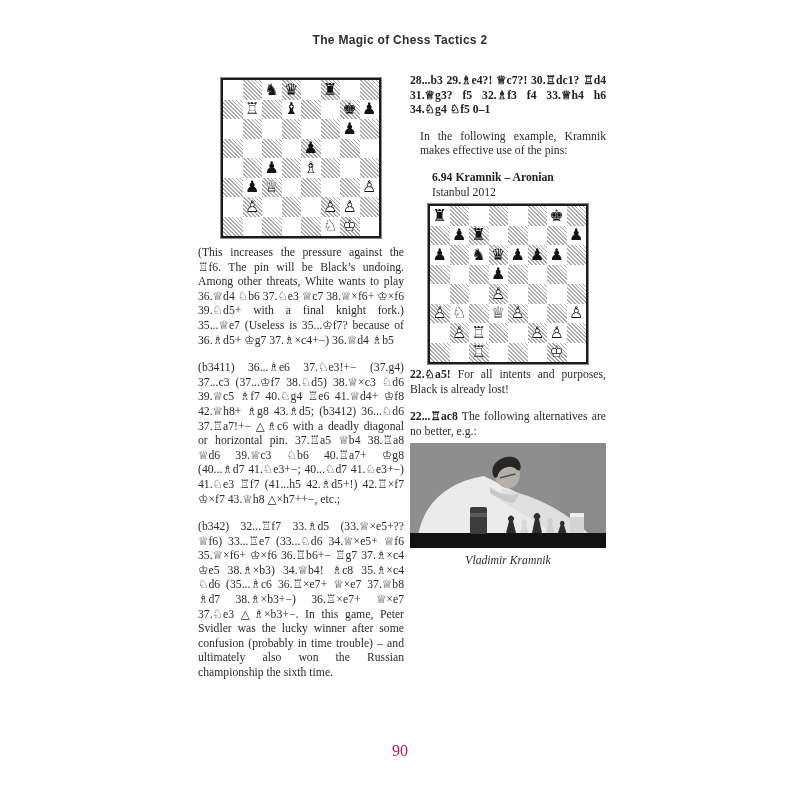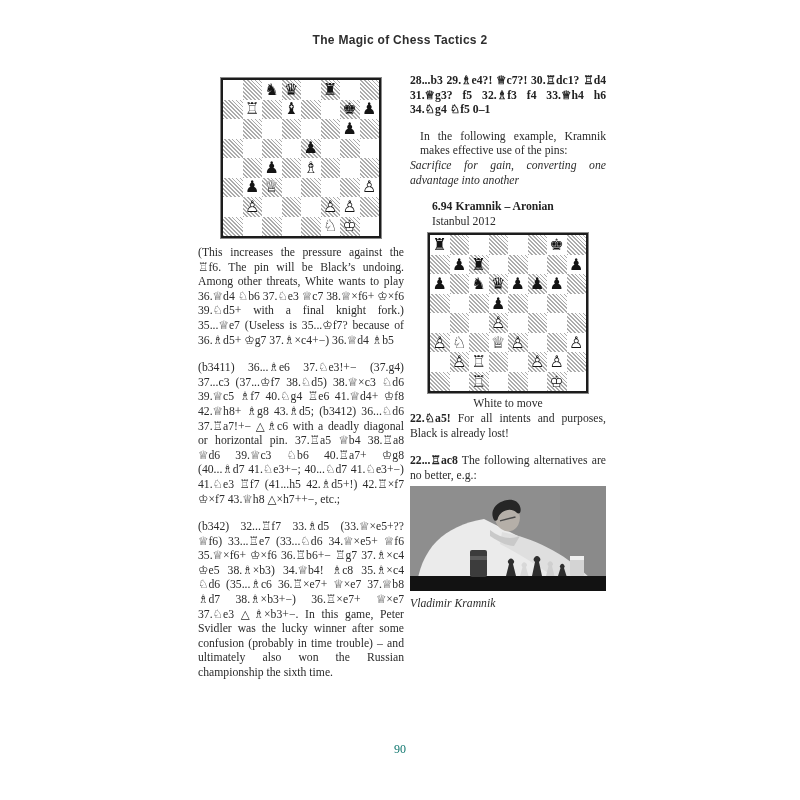--- a/index.html
+++ b/index.html
@@ -39,26 +39,26 @@
   .moves-lead{font-weight:bold;color:#222;text-align:justify;margin:0;}
   .intro{margin:12px 0 0 10px;text-align:justify;}
   .section-title{margin:14px 0 0 0;font-weight:bold;color:#222;}
   .section-subtitle{margin:0;font-style:italic;text-align:justify;}
   .game-header{margin:12px 0 0 0;padding-left:22px;}
   .game-header .gh-title{font-weight:bold;color:#222;}
   .rboard{margin-top:4px;}
   .diagram-caption{margin:4px 0 0 0;text-align:center;}
   .caption-line{display:block;}
   .photo{margin:3px 0 0 0;width:196px;height:105px;display:block;}
-  .photo-caption{margin:6px 0 0 0;font-style:italic;}
+  .photo-caption{margin:6px 0 0 0;text-align:center;font-style:italic;}
   .lboard{margin-bottom:8px;}
   .first-para{margin-top:0;}
   .page-number{
     position:absolute;top:742px;left:0;width:800px;text-align:center;
-    font-size:12px;color:#0f766e;
+    font-size:16px;color:#be185d;
   }
 </style>
 </head>
 <body>
 
 <div class="page-title">The Magic of Chess Tactics 2</div>
 
 <div class="col col-left">
   <div class="board-wrap lboard">
     <div class="board">
@@ -194,21 +194,20 @@
       </div>
   </div>
   <p class="para first-para">(This increases the pressure against the ♖f6. The pin will be Black’s undoing. Among other threats, White wants to play 36.♕d4 ♘b6 37.♘e3 ♕c7 38.♕×f6+ ♔×f6 39.♘d5+ with a final knight fork.) 35...♕e7 (Useless is 35...♔f7? because of 36.♗d5+ ♔g7 37.♗×c4+−) 36.♕d4 ♗b5</p>
   <p class="para">(b3411) 36...♗e6 37.♘e3!+− (37.g4) 37...c3 (37...♔f7 38.♘d5) 38.♕×c3 ♘d6 39.♕c5 ♗f7 40.♘g4 ♖e6 41.♕d4+ ♔f8 42.♕h8+ ♗g8 43.♗d5; (b3412) 36...♘d6 37.♖a7!+− △♗c6 with a deadly diagonal or horizontal pin. 37.♖a5 ♕b4 38.♖a8 ♕d6 39.♕c3 ♘b6 40.♖a7+ ♔g8 (40...♗d7 41.♘e3+−; 40...♘d7 41.♘e3+−) 41.♘e3 ♖f7 (41...h5 42.♗d5+!) 42.♖×f7 ♔×f7 43.♕h8 △×h7++−, etc.;</p>
   <p class="para">(b342) 32...♖f7 33.♗d5 (33.♕×e5+?? ♕f6) 33...♖e7 (33...♘d6 34.♕×e5+ ♕f6 35.♕×f6+ ♔×f6 36.♖b6+− ♖g7 37.♗×c4 ♔e5 38.♗×b3) 34.♕b4! ♗c8 35.♗×c4 ♘d6 (35...♗c6 36.♖×e7+ ♕×e7 37.♕b8 ♗d7 38.♗×b3+−) 36.♖×e7+ ♕×e7 37.♘e3 △♗×b3+−. In this game, Peter Svidler was the lucky winner after some confusion (probably in time trouble) – and ultimately also won the Russian championship the sixth time.</p>
 </div>
 
 <div class="col col-right">
   <p class="moves-lead">28...b3 29.♗e4?! ♕c7?! 30.♖dc1? ♖d4 31.♕g3? f5 32.♗f3 f4 33.♕h4 h6 34.♘g4 ♘f5 0–1</p>
   <p class="intro">In the following example, Kramnik makes effective use of the pins:</p>
-  <p class="section-subtitle">Sacrifice for gain, converting one advantage into another</p>
 
   <div class="game-header">
     <div class="gh-title">6.94 Kramnik – Aronian</div>
     <div class="gh-venue">Istanbul 2012</div>
   </div>
 
   <div class="board-wrap rboard">
     <div class="board">
         <div class="sq light">
           <span class="pblack">♜</span>
@@ -354,21 +353,20 @@
         <div class="sq dark">
           <span class="pstack">
             <span class="pfill">♚</span>
             <span class="pline">♔</span>
           </span>
         </div>
         <div class="sq light"></div>
       </div>
   </div>
   <p class="diagram-caption">
-    <span class="caption-line">White to move</span>
   </p>
 
 
   <p class="para"><span class="bold">22.♘a5!</span><span> For all intents and purposes, Black is already lost!</span></p>
 
   <p class="para"><span class="bold">22...♖ac8</span><span> The following alternatives are no better, e.g.:</span></p>
 
   <svg class="photo" viewBox="0 0 196 105" xmlns="http://www.w3.org/2000/svg" aria-hidden="true">
     <rect width="196" height="105" fill="#8e8e8e"></rect>
     <rect width="196" height="105" fill="#7f7f7f" opacity="0.25" x="150"></rect>

